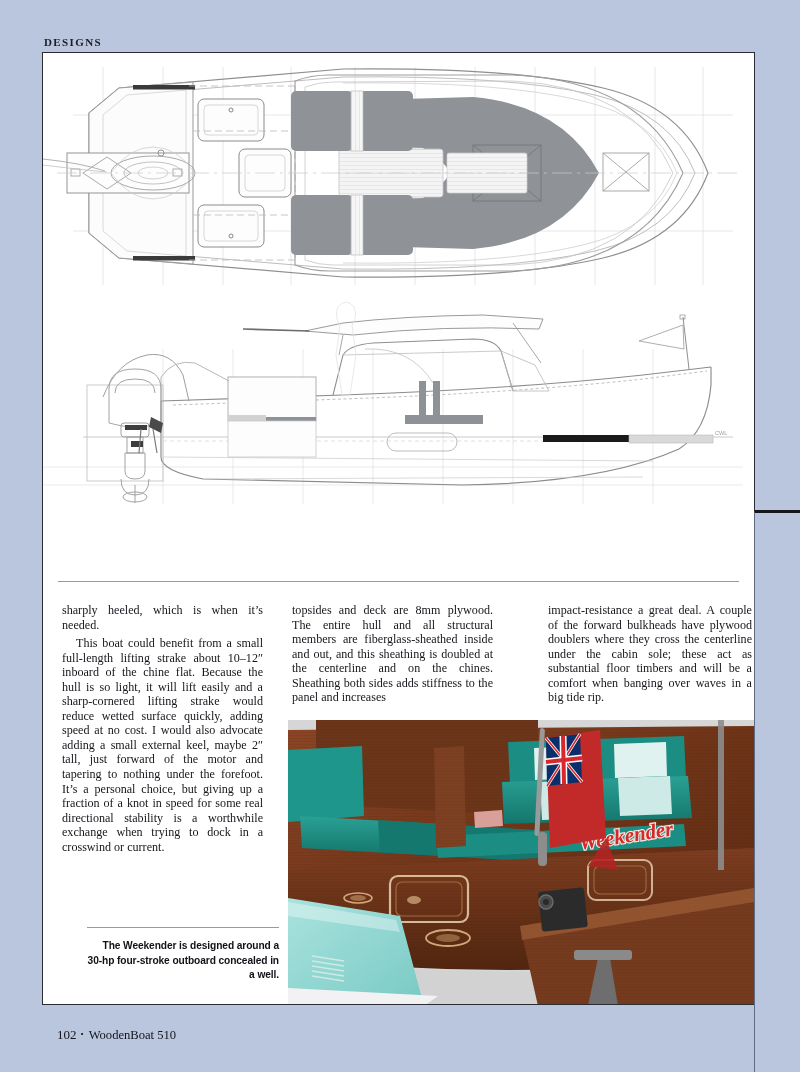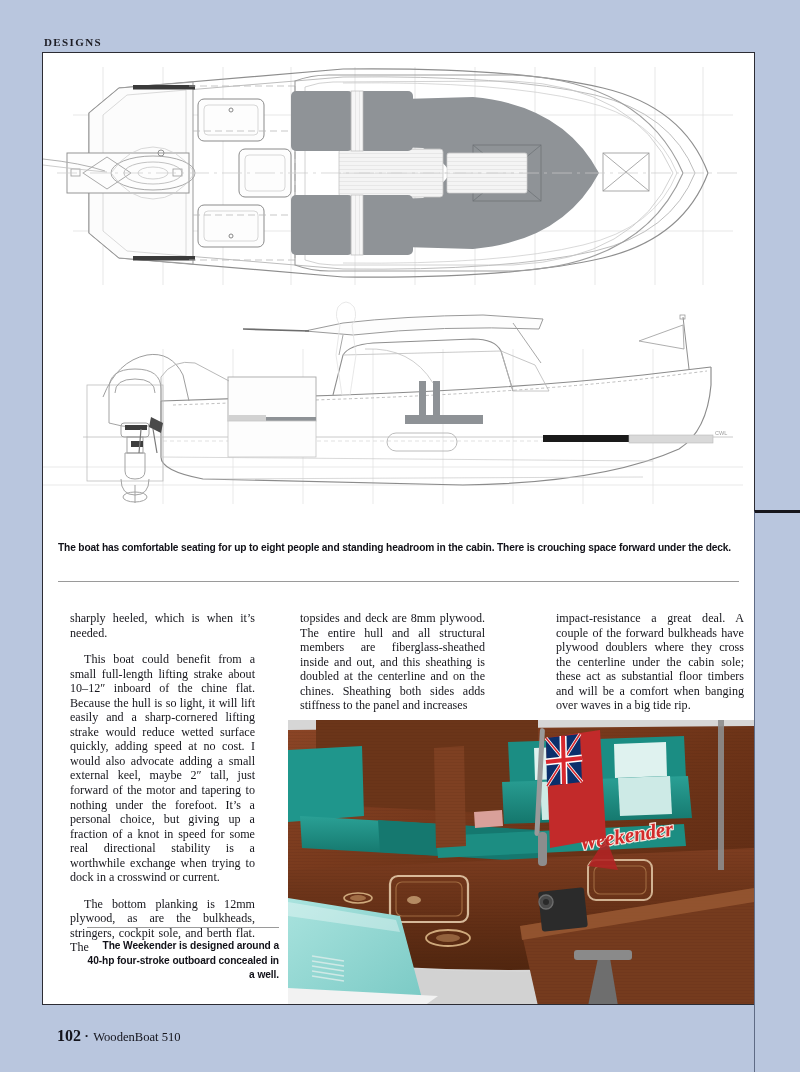--- a/index.html
+++ b/index.html
@@ -71,21 +71,21 @@
   }
   .col{
     position:absolute;top:0;width:208px;
     font-family:"Liberation Serif", serif;
     font-size:12.1px;
     line-height:14.55px;
     color:#16161c;
     text-align:justify;
     -webkit-hyphens:none;hyphens:none;
   }
-  .col p{margin:12px;}
+  .col p{margin:4px;}
   .col p + p{text-indent:14px;}
   #col1{left:0px;width:209px;height:355px;}
   #col2{left:230px;width:209px;}
   #col3{left:486px;width:212px;}
 
   
   .photo{
     position:absolute;
     left:245px;top:667px;
     width:466px;height:286px;
@@ -111,21 +111,21 @@
   }
 
   
   .folio{
     position:absolute;left:57px;top:1027px;
     font-family:"Liberation Serif", serif;
     font-size:12.6px;
     color:#14141c;
     white-space:nowrap;
   }
-  .folio .pagenum{font-weight:bold;font-size:16px;}
+  .folio .pagenum{font-weight:normal;font-size:13px;}
   .folio .bullet{margin:0 5px 0 4px;font-size:9px;vertical-align:2px;}
 </style>
 </head>
 <body>
 
 <div class="running-head">DESIGNS</div>
 
 <div class="page-sheet">
 
   <div class="drawings">
@@ -316,30 +316,28 @@
 
       <path d="M 196,18 q 8,-10 16,0 q 4,10 -2,18 l 4,30 l -6,40 l -8,0 l -6,-40 l 4,-30 q -6,-8 -2,-18 Z" fill="none" stroke="#e2e2e2" stroke-width="0.8" transform="translate(99,0)"></path>
 
       <g stroke="#c8c8c8" stroke-width="0.7" fill="none">
         <line x1="118" y1="168" x2="610" y2="172"></line>
         <line x1="160" y1="190" x2="600" y2="188"></line>
       </g>
     </svg>
   </div>
 
-  <div class="top-caption">The boat has comfortable seating for up to eight people and standing headroom in the cabin. There is crouching space forward under the deck.</div>
 
   <div class="rule"></div>
 
   <div class="cols">
 
     <div class="col" id="col1">
       <p>sharply heeled, which is when it’s needed.</p>
       <p>This boat could benefit from a small full-length lifting strake about 10–12″ inboard of the chine flat. Because the hull is so light, it will lift easily and a sharp-cornered lifting strake would reduce wetted surface quickly, adding speed at no cost. I would also advocate adding a small external keel, maybe 2″ tall, just forward of the motor and tapering to nothing under the forefoot. It’s a personal choice, but giving up a fraction of a knot in speed for some real directional stability is a worthwhile exchange when trying to dock in a crosswind or current.</p>
-      <p>The bottom planking is 12mm plywood, as are the bulkheads, stringers, cockpit sole, and berth flat. The</p>
     </div>
 
     <div class="col" id="col2">
       <p>topsides and deck are 8mm plywood. The entire hull and all structural members are fiberglass-sheathed inside and out, and this sheathing is doubled at the centerline and on the chines. Sheathing both sides adds stiffness to the panel and increases</p>
     </div>
 
     <div class="col" id="col3">
       <p>impact-resistance a great deal. A couple of the forward bulkheads have plywood doublers where they cross the centerline under the cabin sole; these act as substantial floor timbers and will be a comfort when banging over waves in a big tide rip.</p>
     </div>
   </div>
@@ -465,21 +463,21 @@
       <rect x="250" y="112" width="9" height="34" rx="4" fill="#8d8d8d"></rect>
 
       <rect x="430" y="0" width="6" height="150" fill="#8d8d8d" opacity="0.9"></rect>
 
       <path d="M 300,286 L 310,238 L 322,238 L 330,286 Z" fill="#6e6e6e"></path>
       <rect x="286" y="230" width="58" height="10" rx="3" fill="#8a8a8a"></rect>
     </svg>
   </div>
 
   <div class="caption-rule"></div>
-  <div class="photo-caption">The Weekender is designed around a 40-hp four-stroke outboard concealed in a well.</div>
+  <div class="photo-caption">The Weekender is designed around a 30-hp four-stroke outboard concealed in a well.</div>
 
 </div>
 
 <div class="page-edge"></div>
 
 <div class="folio">
   <span class="pagenum">102</span><span class="bullet">•</span><span>WoodenBoat 510</span>
 </div>
 
 </body></html>

